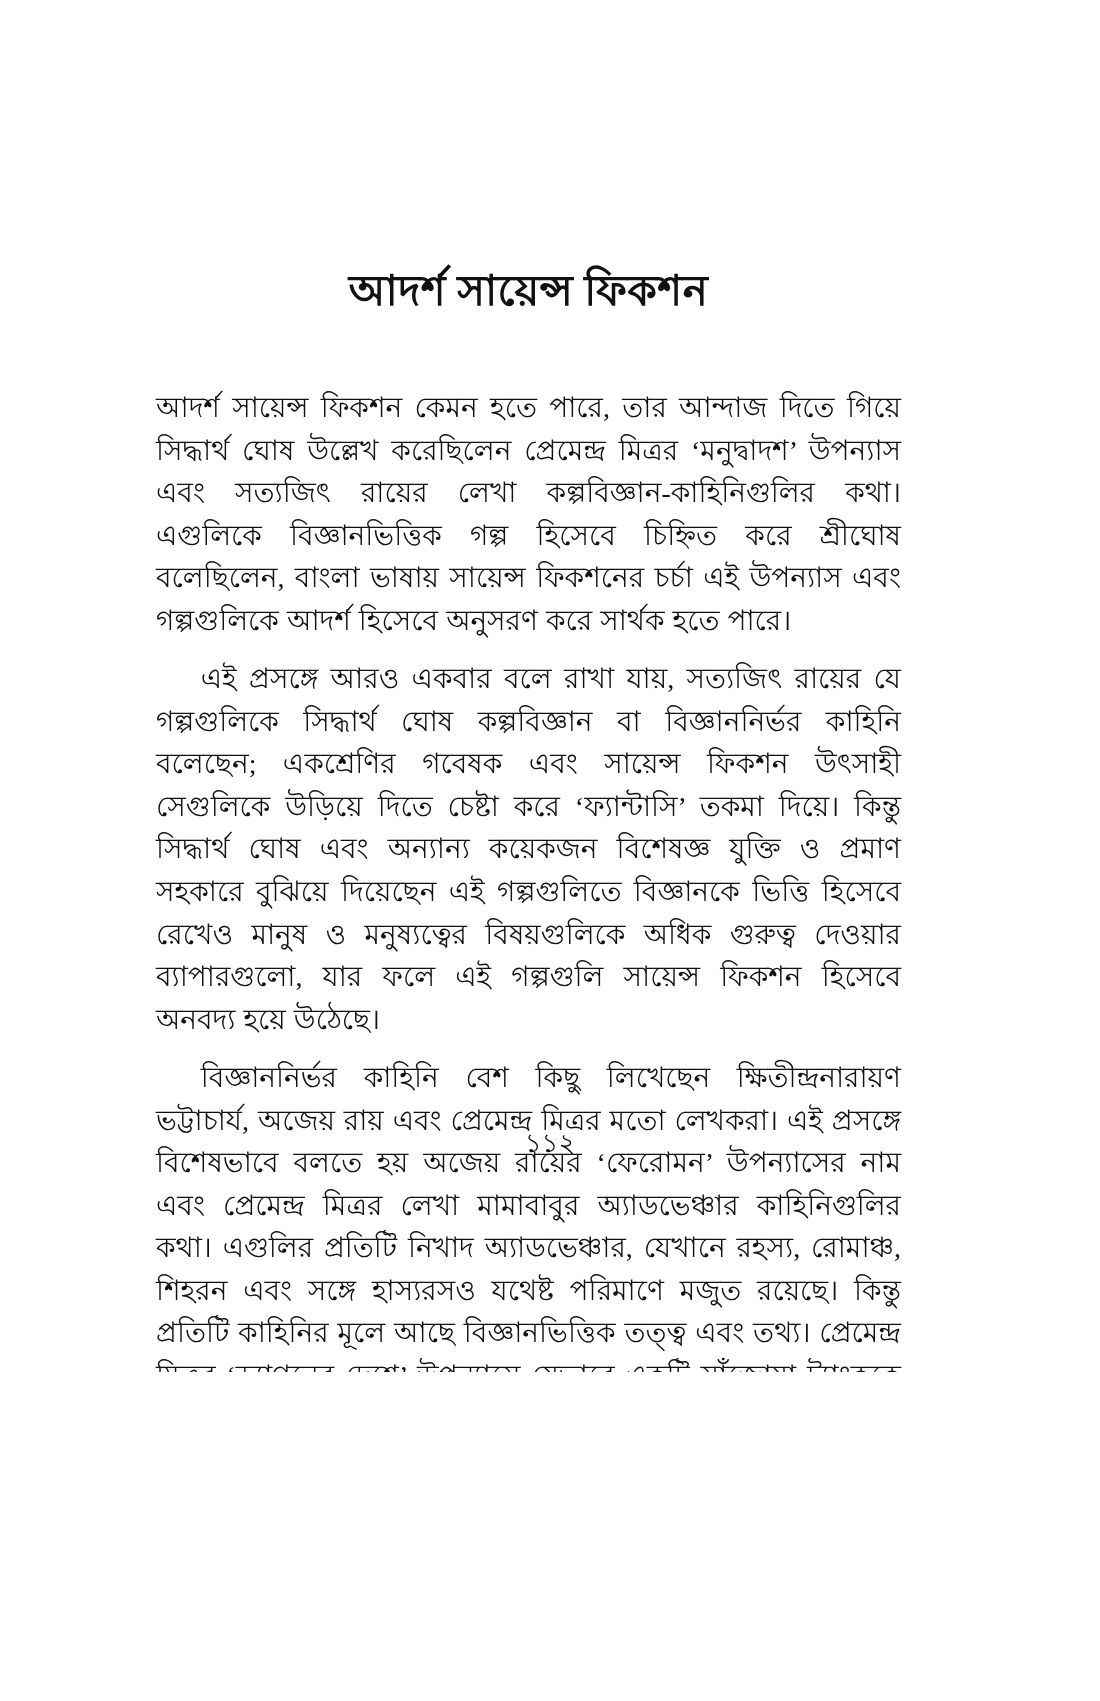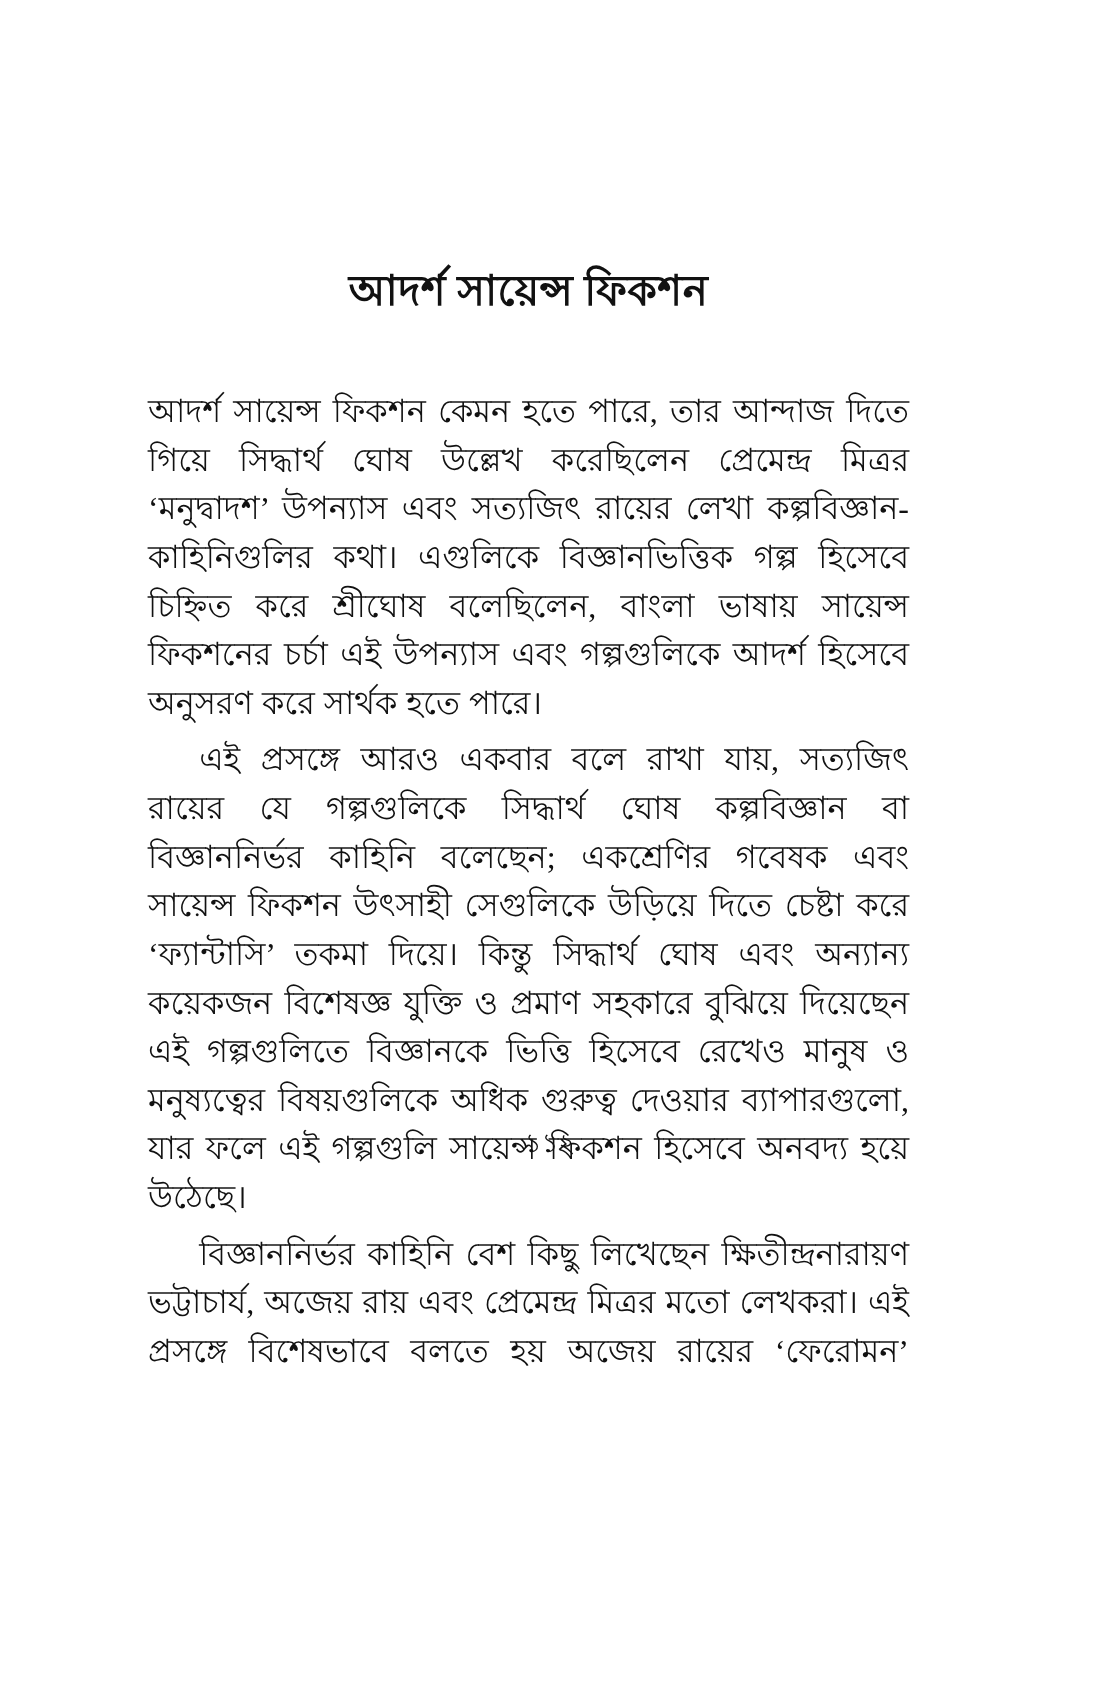--- a/index.html
+++ b/index.html
@@ -20,22 +20,22 @@
     overflow: hidden;
   }
   .page-title {
     font-size: 42px;
     font-weight: 700;
     text-align: center;
     margin: 0 0 58px 0;
     letter-spacing: 0.5px;
   }
   .body-text p {
-    margin: 8px;
-    font-size: 32px;
+    margin: 16px;
+    font-size: 28px;
     line-height: 1.52;
     text-align: justify;
     text-indent: 1.6em;
     word-spacing: 1px;
   }
   .body-text p.no-indent {
     text-indent: 0;
   }
   .page-number {
     position: absolute;

